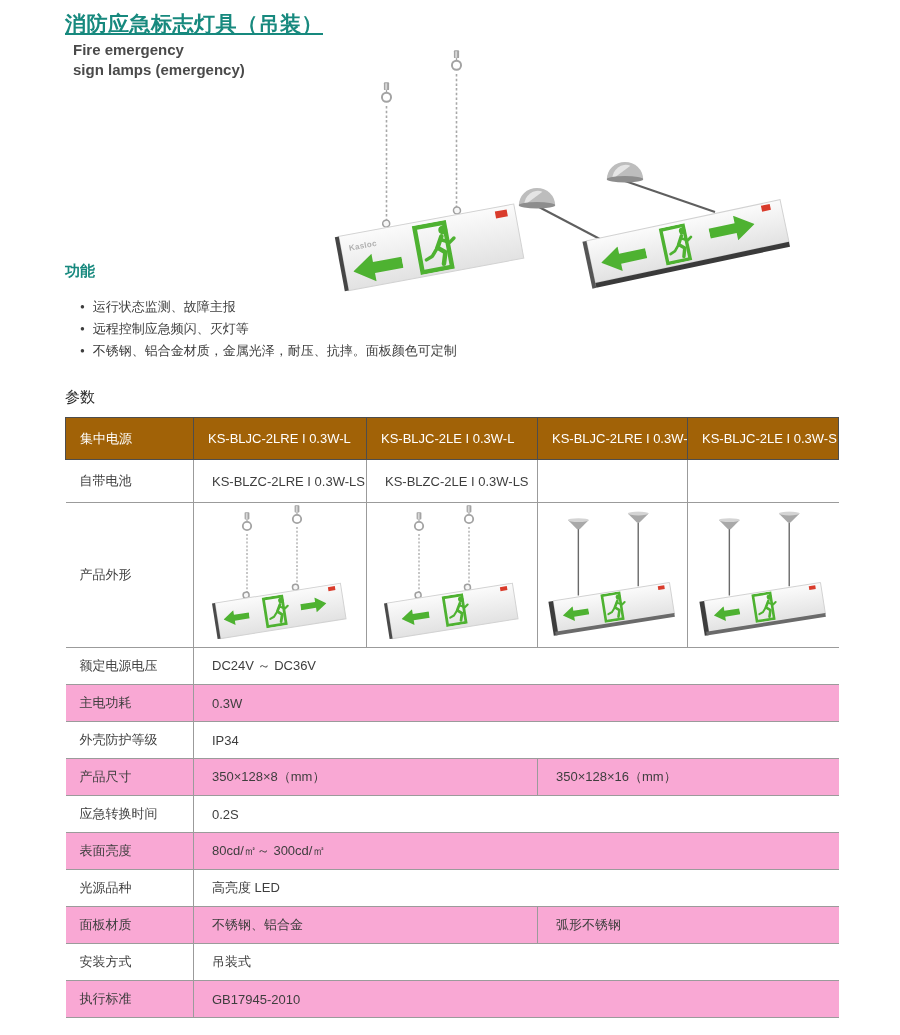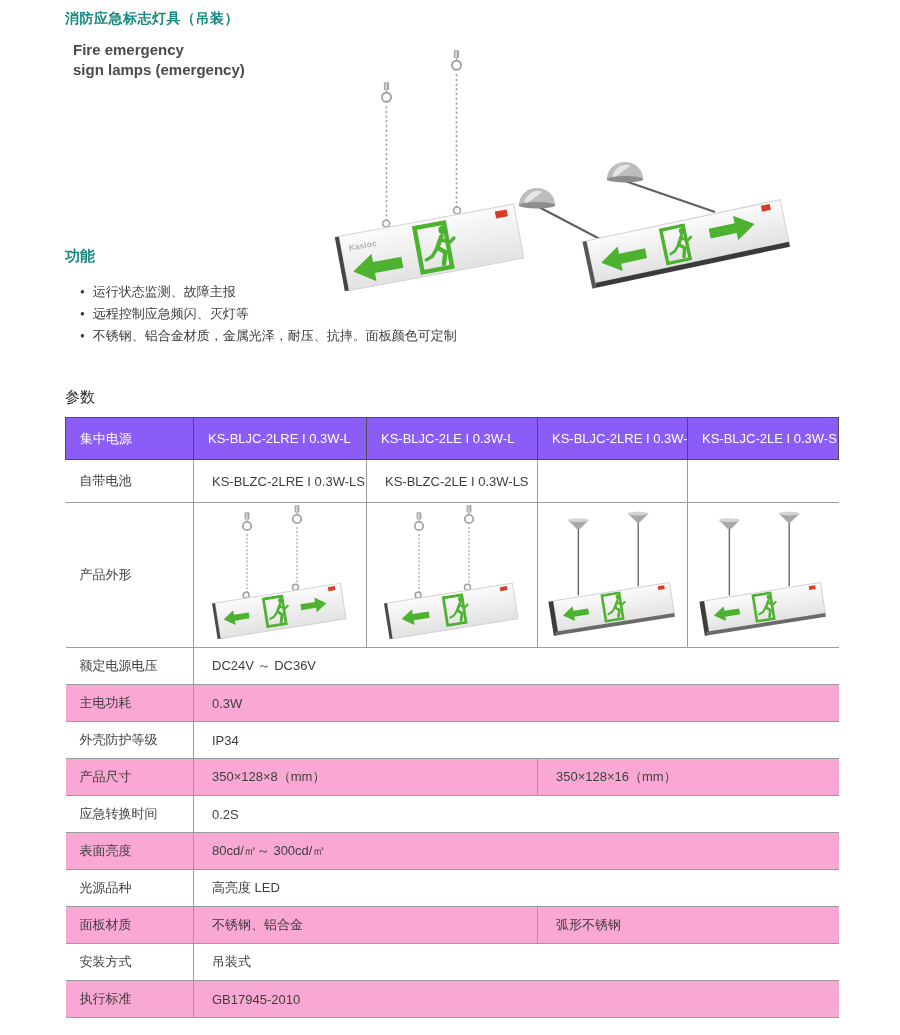--- a/index.html
+++ b/index.html
@@ -2,41 +2,41 @@
 <html><head>
 <meta charset="utf-8">
 <style>
   html,body { margin:0; padding:0; background:#fff; }
   .page {
     position:relative; width:900px; height:1035px; background:#ffffff;
     font-family:"Liberation Sans","DejaVu Sans",sans-serif; overflow:hidden;
   }
   .title {
     position:absolute; left:65px; top:10px;
-    font-size:14px; font-weight:bold; color:#17897e; letter-spacing:0.5px;
+    font-size:21px; font-weight:bold; color:#17897e; letter-spacing:0.5px;text-decoration:underline;
   }
   .subtitle {
     position:absolute; left:65px; top:40px;
     font-size:15px; font-weight:bold; color:#4a4a4a; line-height:20px;margin-left:8px;
   }
   .img-left  { position:absolute; left:330px; top:40px; }
   .img-right { position:absolute; left:505px; top:148px; }
-  .features { position:absolute; left:65px; top:247px; width:430px; }
+  .features { position:absolute; left:65px; top:262px; width:430px; }
   .features .f-head { font-size:15px; font-weight:bold; color:#17897e; margin:0 0 13px 0; }
   .features ul { list-style:none; margin:15px; padding:0; }
   .features li { font-size:13px; color:#3d3d3d; line-height:22px; white-space:nowrap; }
   .features li::before { content:"●"; font-size:8px; margin-right:8px; vertical-align:2px; }
   .params-heading { position:absolute; left:65px; top:388px; font-size:15px; color:#2b2b2b; }
   table.params {
     position:absolute; left:65px; top:417px; width:773px;
     border-collapse:collapse; table-layout:fixed;
     font-size:13px; color:#3e3e3e;
   }
   table.params th {
-    background:#8b5cf6; color:#ffffff; font-weight:normal;
+    background:#a16207; color:#ffffff; font-weight:normal;
     border:1px solid #4d4d4d; height:41px; text-align:left;
     padding:0 6px 0 14px; font-size:13px; white-space:nowrap; overflow:hidden;
   }
   table.params td {
     border-bottom:1px solid #9b9b9b; height:36px;
     padding:0 6px 0 18px; white-space:nowrap; overflow:hidden;
   }
   table.params td.lab { padding-left:14px; }
   table.params td.vl { border-left:1px solid #9b9b9b; }
   table.params tr.batt td { height:42px; }

